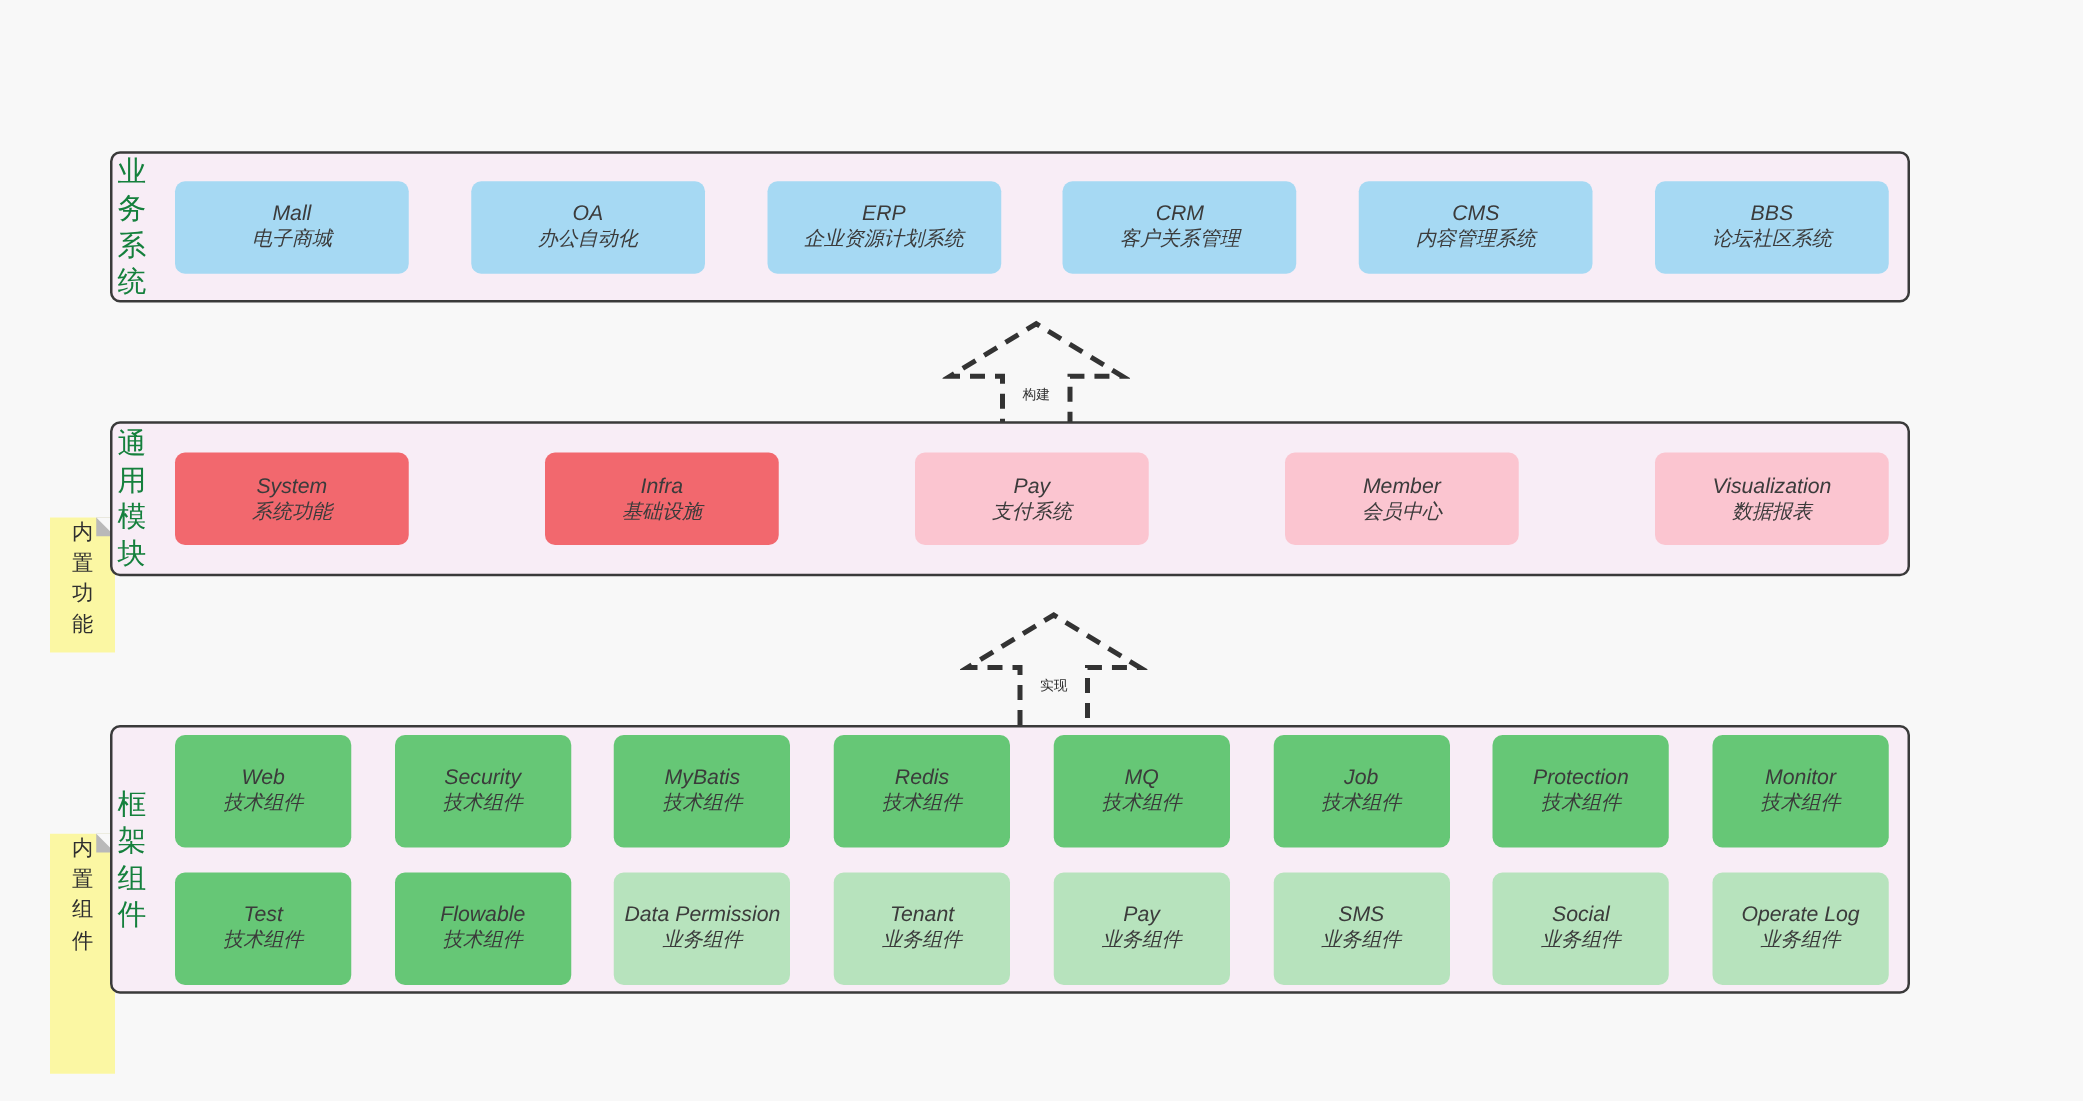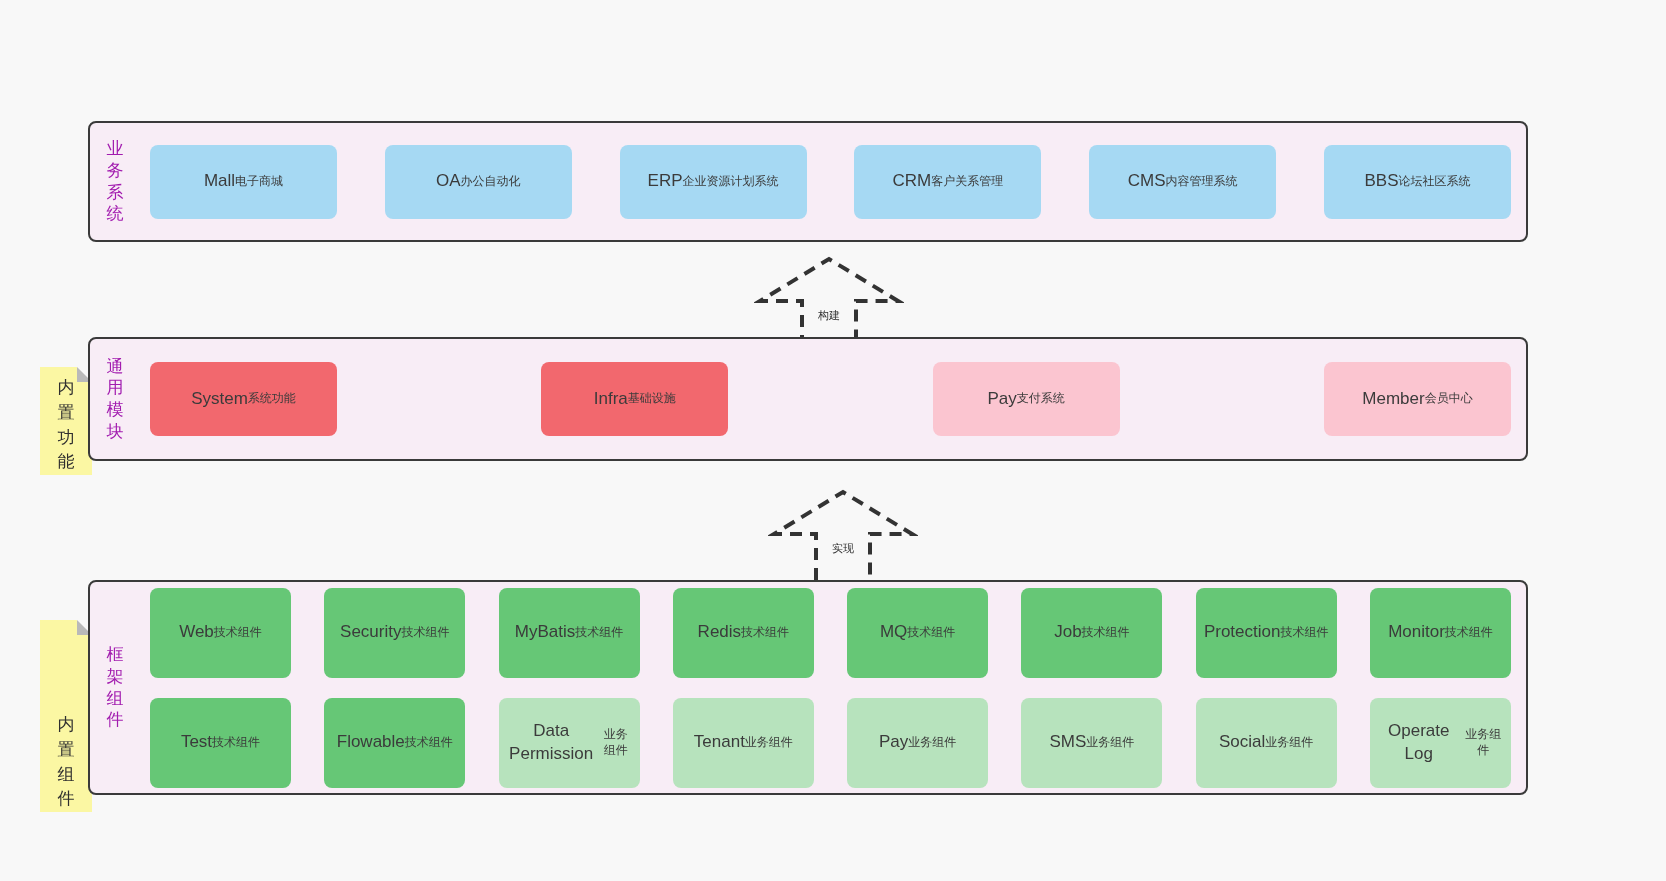--- a/index.html
+++ b/index.html
@@ -20,47 +20,47 @@
     background:var(--band-bg);
     border:2px solid var(--band-border);
     border-radius:8px;
     display:flex;align-items:center;
     box-sizing:border-box;z-index:2;
   }
   #band1{top:121px;height:121px;}
   #band2{top:337px;height:124px;}
   #band3{top:580px;height:215px;}
   .vlabel{
-    width:22px;margin-left:14px;margin-right:24px;flex:0 0 auto;
-    font-size:17px;line-height:1.28;word-break:break-all;
-    text-align:center;color:#a21caf;
+    width:22px;margin-left:4px;margin-right:24px;flex:0 0 auto;
+    font-size:23px;line-height:1.28;word-break:break-all;
+    text-align:center;color:#15803d;
   }
   .boxes{
     flex:1;display:flex;justify-content:space-between;
     align-items:center;padding-right:15px;
   }
   .rows{flex:1;display:flex;flex-direction:column;gap:20px;padding-right:15px;}
   .box{
-    border-radius:8px;display:flex;flex-direction:row;
+    border-radius:8px;display:flex;flex-direction:column;
     align-items:center;justify-content:center;
-    text-align:center;box-sizing:border-box;padding:4px 6px;
+    text-align:center;box-sizing:border-box;padding:4px 6px;font-style:italic;
   }
   .b-lg{width:187px;height:74px;}
   .b-sm{width:141px;height:90px;}
   .blue{background:var(--blue);}
   .red{background:var(--red);}
   .pink{background:var(--pink);}
   .gdark{background:var(--green-dark);}
   .glight{background:var(--green-light);}
   .l1{font-size:17px;line-height:1.3;}
-  .l2{font-size:12px;line-height:1.3;}
+  .l2{font-size:16px;line-height:1.3;}
   .tab{
     position:absolute;left:40px;width:52px;z-index:1;
     background:var(--tab-yellow);
-    display:flex;align-items:flex-end;justify-content:center;
+    display:flex;align-items:flex-start;justify-content:center;margin-top:47px;
   }
   #tab1{top:367px;height:108px;}
   #tab2{top:620px;height:192px;}
   .tab-text{
     width:19px;font-size:17px;line-height:1.45;word-break:break-all;
     text-align:center;color:#2f2f2f;
   }
   .fold{
     position:absolute;top:0;right:0;width:0;height:0;
     border-style:solid;border-width:0 15px 15px 0;
@@ -144,20 +144,24 @@
       <div class="l2">基础设施</div>
     </div>
     <div class="box b-lg pink">
       <div class="l1">Pay</div>
       <div class="l2">支付系统</div>
     </div>
     <div class="box b-lg pink">
       <div class="l1">Member</div>
       <div class="l2">会员中心</div>
     </div>
+    <div class="box b-lg pink">
+      <div class="l1">Visualization</div>
+      <div class="l2">数据报表</div>
+    </div>
   </div>
 </div>
 
 <div class="band" id="band3">
   <div class="vlabel">框架组件</div>
   <div class="rows">
     <div class="boxes" style="padding-right:0">
       <div class="box b-sm gdark">
         <div class="l1">Web</div>
         <div class="l2">技术组件</div>

